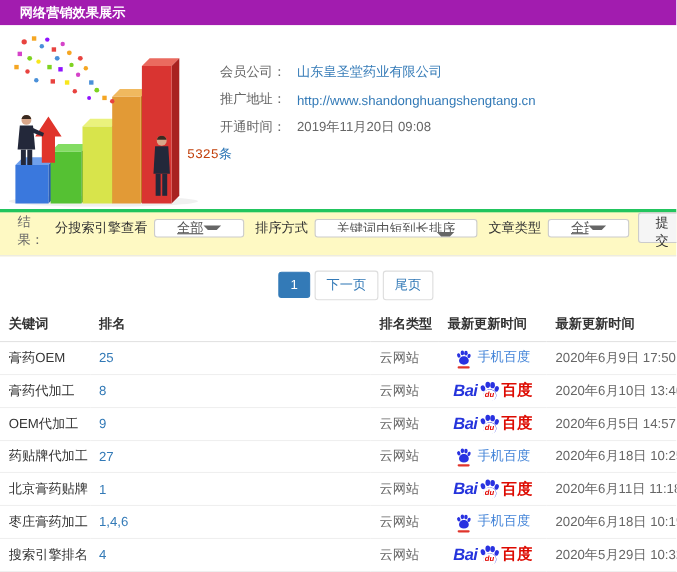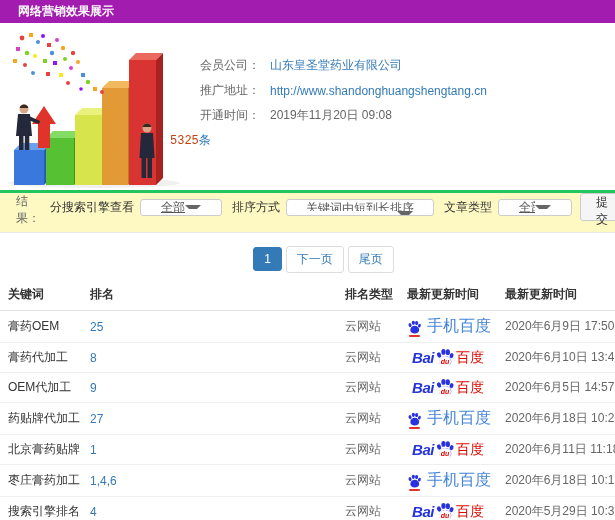--- a/index.html
+++ b/index.html
@@ -62,26 +62,26 @@
   
   .paw-wrap { position:relative; display:inline-block; line-height:0; }
   .paw { color:#2932e1; display:inline-block; }
   .baidu-logo { display:inline-flex; align-items:center; gap:1px;justify-content:center; }
   .baidu-logo .bai { font-style:italic; font-weight:bold; font-size:15px; color:#2534dc;
     letter-spacing:-0.5px; }
   .baidu-logo .paw { width:20px; height:19px; }
   .du-badge { position:absolute; left:50%; bottom:0; transform:translateX(-50%);
     width:12px; height:11px; background:#fff; border-radius:50%; color:#e10602;
     font-size:7px; font-weight:bold; line-height:11px; text-align:center; font-style:italic; }
-  .baidu-logo .bd-cn { font-size:14px; font-weight:normal; color:#dd0a01; }
+  .baidu-logo .bd-cn { font-size:14px; font-weight:bold; color:#dd0a01; }
   .mobile-baidu { display:inline-flex; align-items:center; gap:5px; }
   .mobile-baidu .paw { width:15px; height:14px; }
   .paw-underline { position:absolute; left:2px; right:2px; bottom:-3px; height:2px;
     background:#e0342b; border-radius:1px; }
-  .mb-text { color:#4585d8; font-size:16px; }
+  .mb-text { color:#4585d8; font-size:12px; }
 
   .hidden-defs { position:absolute; width:0; height:0; overflow:hidden; }
 </style>
 </head>
 <body>
 
 <svg class="hidden-defs" aria-hidden="true">
   <defs>
     <symbol id="paw" viewBox="0 0 32 30">
       <ellipse cx="6.5" cy="11" rx="3.2" ry="4.4" transform="rotate(-18 6.5 11)" fill="currentColor"></ellipse>

